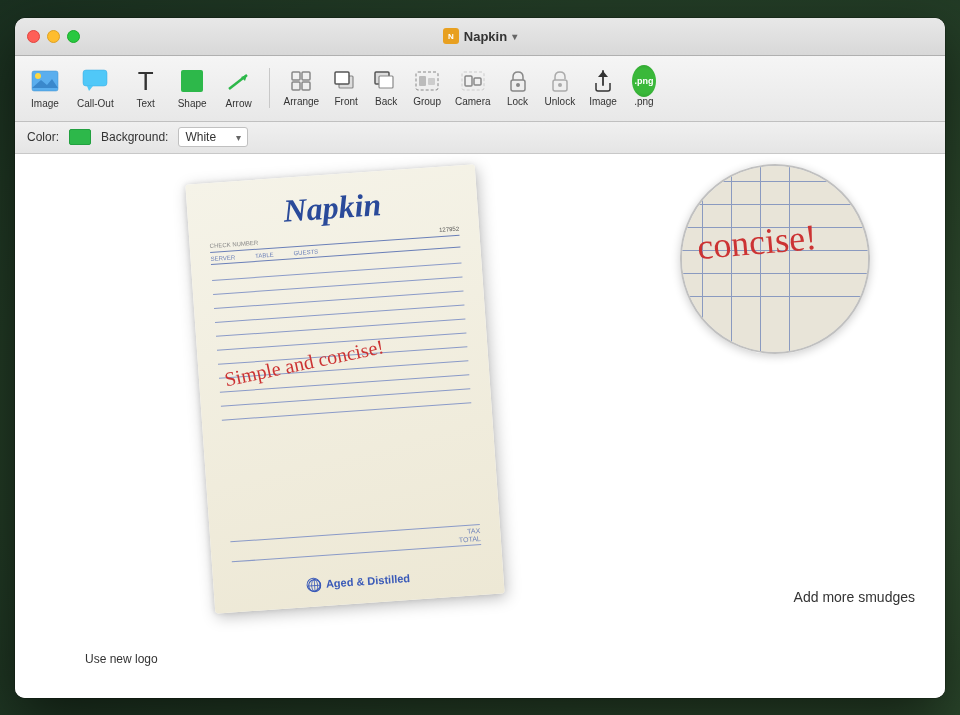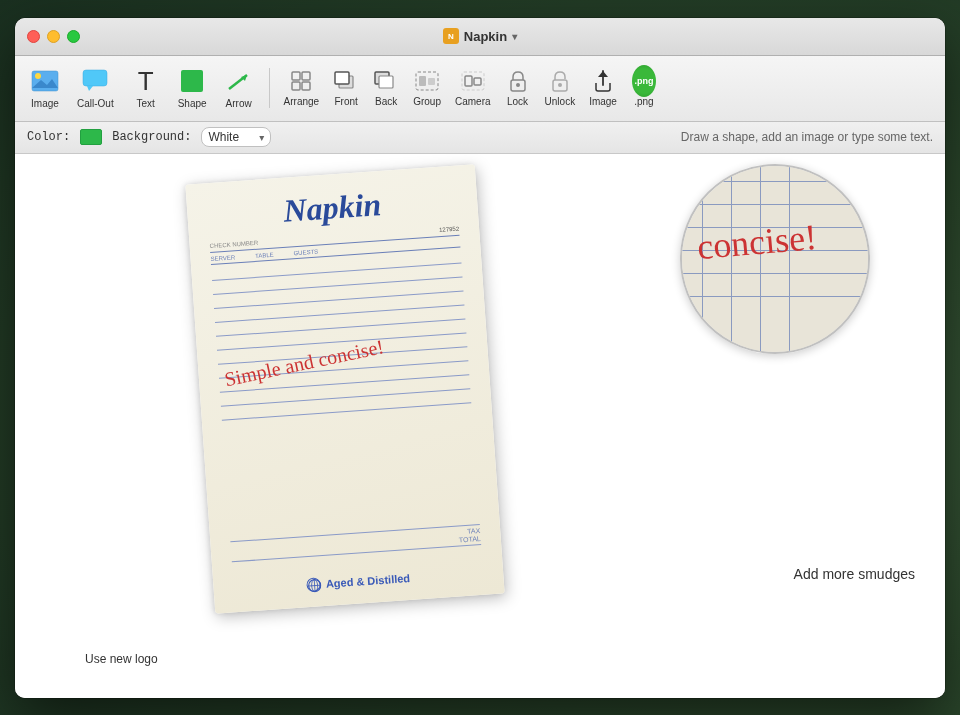--- a/index.html
+++ b/index.html
@@ -183,37 +183,36 @@
       display: flex;
       align-items: center;
       padding: 0 12px;
       gap: 10px;
       flex-shrink: 0;
     }
 
     .opt-label {
       font-size: 12px;
       color: #333;
-      font-family: Liberation Mono, monospace;
     }
 
     .color-swatch {
       width: 22px;
       height: 16px;
       background: #2db84a;
       border-radius: 2px;
       border: 1px solid #22a040;
     }
 
     .bg-select {
       display: flex;
       align-items: center;
       background: white;
       border: 1px solid #c0c0c0;
-      border-radius: 8px;
+      border-radius: 3px;
       padding: 2px 6px;
       font-size: 12px;
       color: #333;
       cursor: pointer;
       gap: 20px;
     }
 
     .bg-select::after {
       content: '▾';
       font-size: 10px;
@@ -437,21 +436,21 @@
 
     .ann-text-1 {
       right: 40px;
       top: 215px;
       text-align: center;
       width: 200px;
     }
 
     .ann-text-2 {
       right: 30px;
-      bottom: 113px;
+      bottom: 90px;
       font-size: 14px;
     }
 
     .ann-text-3 {
       left: 70px;
       bottom: 30px;
       font-size: 12px;
     }
   </style>
 </head>
@@ -631,21 +630,20 @@
     </div>
   </div>
 
   <div class="optionsbar">
     <span class="opt-label">Color:</span>
     <div class="color-swatch" style="background: rgb(45, 184, 74);"></div>
     <span class="opt-label">Background:</span>
     <div class="bg-select">
       <span>White</span>
     </div>
-    <span class="hint-text">Draw a shape, add an image or type some text.</span>
   </div>
 
   <div class="canvas-area">
 
     <div class="napkin-receipt">
       <div class="receipt-inner">
         <div class="receipt-title">Napkin</div>
         <div class="receipt-info-row">
           <span style="font-size:6px;color:#888;">CHECK NUMBER</span>
           <span style="font-size:6px;color:#555;">127952</span>

